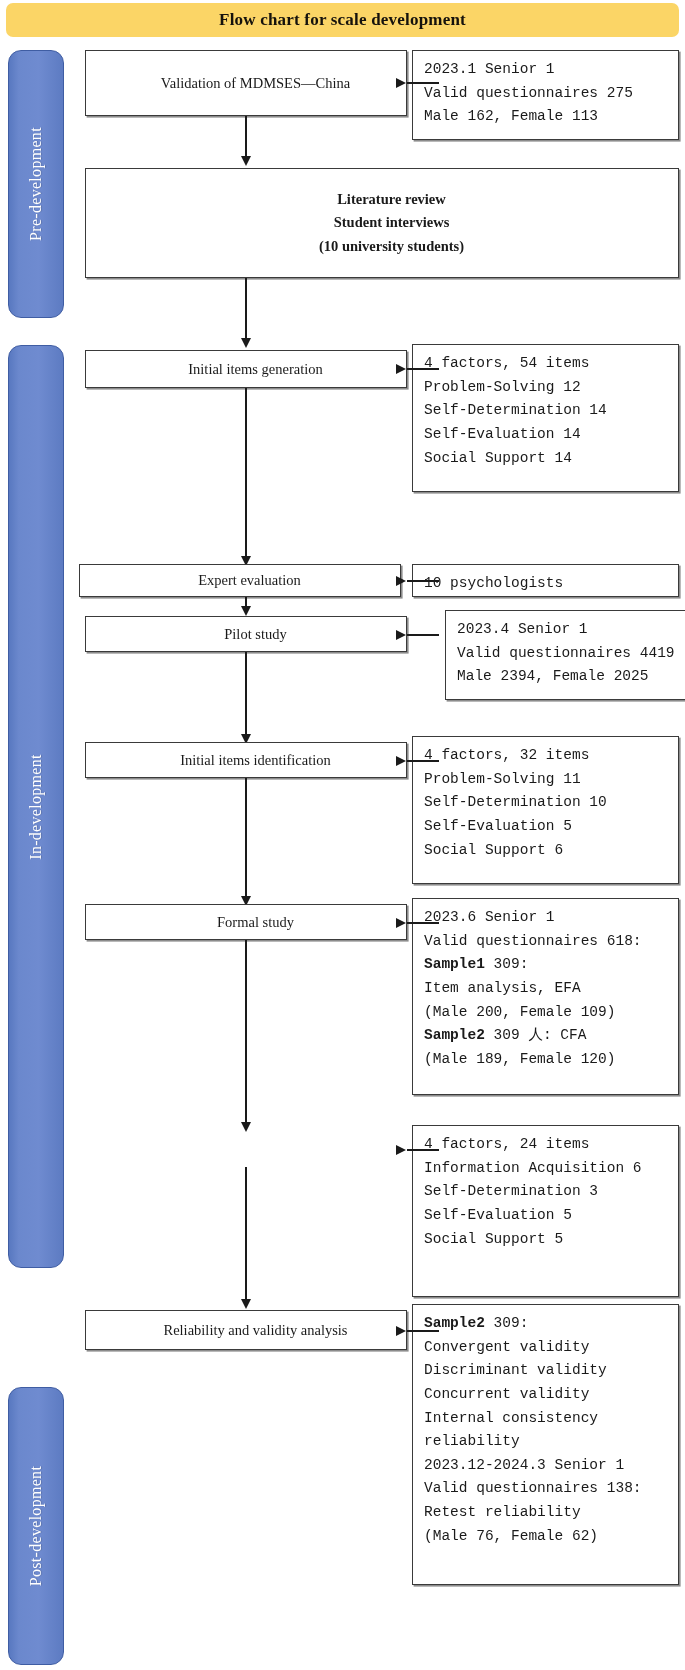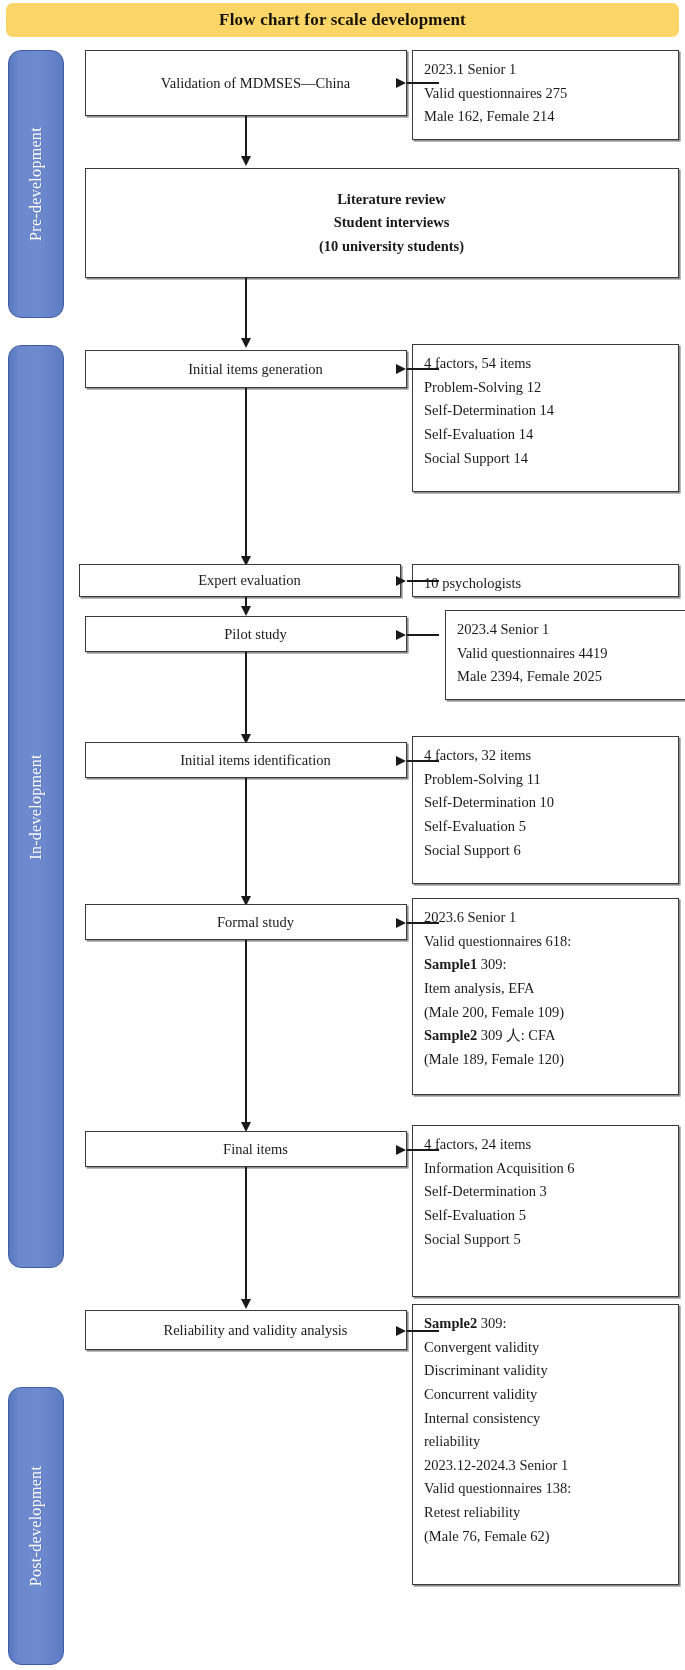--- a/index.html
+++ b/index.html
@@ -60,20 +60,21 @@
     text-align:center;
   }
   .box.proc .txt{font-size:14.5px;line-height:1.3;}
   .box.multi{
     display:flex;flex-direction:column;align-items:center;justify-content:center;
     text-align:center;
   }
   .box.multi .ln{font-size:14.5px;line-height:1.62;}
   .box.note{
     padding:7px 0 13px 11px;
+    font-family:Liberation Mono, monospace;
   }
   .box.note .ln{
     font-size:14.5px;
     line-height:1.63;
     white-space:nowrap;
   }
   .box.note .ln b{font-weight:bold;}
   
   .vline{
     position:absolute;
@@ -118,21 +119,21 @@
   <div class="stage-bar" style="top:1387px;height:278px;">
     <span class="lbl">Post-development</span>
   </div>
 
   <div class="box proc" style="left:85px;top:50px;width:322px;height:66px;">
     <span class="txt">Validation of MDMSES—China</span>
   </div>
   <div class="box note" style="left:412px;top:50px;width:267px;height:90px;">
     <div class="ln">2023.1 Senior 1</div>
     <div class="ln">Valid questionnaires 275</div>
-    <div class="ln">Male 162, Female 214</div>
+    <div class="ln">Male 162, Female 113</div>
   </div>
 
   <div class="hline" style="left:407px;top:82px;width:32px;"></div>
   <div class="arrow-right" style="left:396px;top:77.5px;"></div>
 
   <div class="vline" style="left:245px;top:116px;height:44px;"></div>
   <div class="arrow-down" style="left:240.5px;top:156px;"></div>
 
   <div class="box multi" style="left:85px;top:168px;width:594px;height:110px;font-weight:bold;">
     <div class="ln">Literature review</div>
@@ -212,23 +213,20 @@
     <div class="ln">(Male 200, Female 109)</div>
     <div class="ln"><b>Sample2</b><span> 309 人: CFA</span></div>
     <div class="ln">(Male 189, Female 120)</div>
   </div>
   <div class="hline" style="left:407px;top:922px;width:32px;"></div>
   <div class="arrow-right" style="left:396px;top:917.5px;"></div>
 
   <div class="vline" style="left:245px;top:940px;height:186px;"></div>
   <div class="arrow-down" style="left:240.5px;top:1122px;"></div>
 
-  <div class="box proc" style="left:85px;top:1131px;width:322px;height:36px;">
-    <span class="txt">Final items</span>
-  </div>
   <div class="box note" style="left:412px;top:1125px;width:267px;height:172px;">
     <div class="ln">4 factors, 24 items</div>
     <div class="ln">Information Acquisition 6</div>
     <div class="ln">Self-Determination 3</div>
     <div class="ln">Self-Evaluation 5</div>
     <div class="ln">Social Support 5</div>
   </div>
   <div class="hline" style="left:407px;top:1149px;width:32px;"></div>
   <div class="arrow-right" style="left:396px;top:1144.5px;"></div>
 

